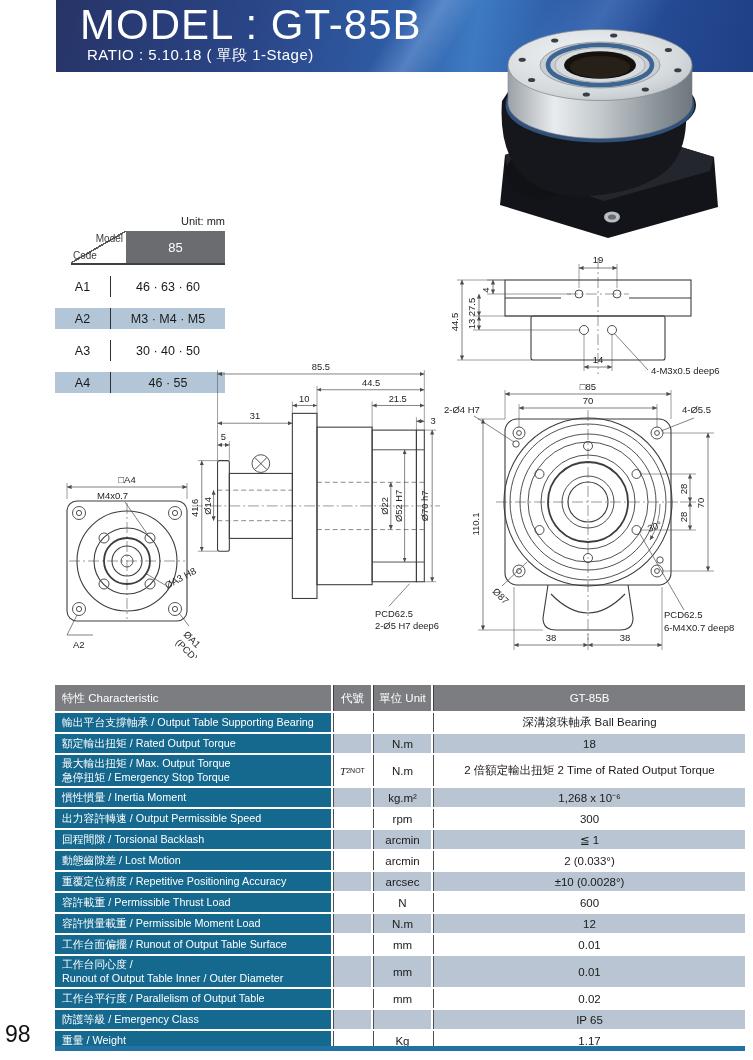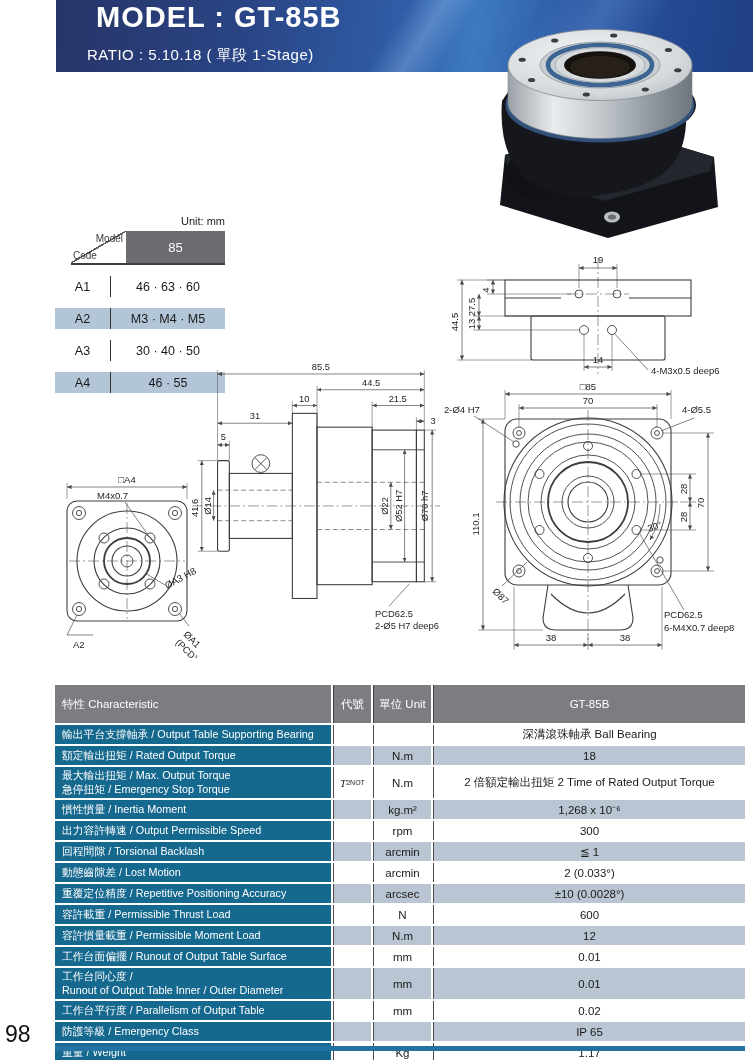--- a/index.html
+++ b/index.html
@@ -11,21 +11,21 @@
   }
 
   
   .header-band {
     position:absolute; left:56px; top:0; width:697px; height:72px; overflow:hidden;
     background:linear-gradient(100deg,#273467 0%,#2a4586 28%,#2f5ea8 50%,#3d7ac2 60%,#2a55a0 74%,#1f3f85 100%);
   }
   .streak { position:absolute; top:-20px; height:120px; transform:skewX(-32deg); pointer-events:none; }
   .streak.s1 { left:330px; width:70px; background:linear-gradient(90deg,rgba(255,255,255,0) 0%,rgba(180,215,255,.28) 50%,rgba(255,255,255,0) 100%); }
   .streak.s2 { left:470px; width:120px; background:linear-gradient(90deg,rgba(255,255,255,0) 0%,rgba(140,195,255,.22) 50%,rgba(255,255,255,0) 100%); }
-  .model-title { position:absolute; left:40px; top:1px; font-size:29px; letter-spacing:1px; color:#fff; font-weight:700; }
+  .model-title { position:absolute; left:24px; top:1px; font-size:42px; letter-spacing:1px; color:#fff; font-weight:400; }
   .ratio-line  { position:absolute; left:31px; top:46px; font-size:15px; letter-spacing:.5px; color:#fff; }
 
   .product-photo { position:absolute; left:450px; top:5px; width:300px; height:236px; }
 
   
   .unit-note { position:absolute; left:55px; top:215px; width:170px; text-align:right; font-size:11px; color:#222; }
   .mc-table { position:absolute; left:55px; top:231px; width:170px; font-size:12.5px; }
   .mc-header { display:flex; height:34px; border-bottom:2px solid #3f4043;margin-left:16px; }
   .mc-corner { position:relative; width:55px; background:
       linear-gradient(to bottom right,#fff calc(50% - .8px),#5a5b5e calc(50% - .8px),#5a5b5e calc(50% + .8px),#fff calc(50% + .8px)); }
@@ -44,21 +44,21 @@
   .ln2 { stroke:#3d3d3d; stroke-width:0.9; fill:none; }
   .dim { stroke:#4c4c4c; stroke-width:0.7; fill:none; }
   .ext { stroke:#4c4c4c; stroke-width:0.55; fill:none; }
   .cl  { stroke:#555; stroke-width:0.6; stroke-dasharray:11 3 2 3; fill:none; }
   .hid { stroke:#555; stroke-width:0.7; stroke-dasharray:5 3; fill:none; }
   .dwg { position:absolute; }
 
   
   .spec-table { position:absolute; left:55px; top:685px; width:690px; }
   .spec-hrow, .spec-row { display:flex; gap:2px; margin-bottom:2px; }
-  .spec-hrow { height:38px; }
+  .spec-hrow { height:26px; }
   .spec-hrow > div { background:#7b7d80; color:#fff; font-size:11.5px; display:flex; align-items:center; justify-content:center; }
   .col-char { width:276px; }
   .col-code { width:38px; }
   .col-unit { width:58px; }
   .col-val  { flex:1; }
   .spec-hrow .col-char { justify-content:flex-start; padding-left:7px; }
   .spec-hrow .col-code, .spec-hrow .col-unit, .spec-hrow .col-val { border-left:1px solid #3f4043; }
   .spec-row { height:19px; }
   .spec-row.tall { height:31px; }
   .spec-row .col-char {

